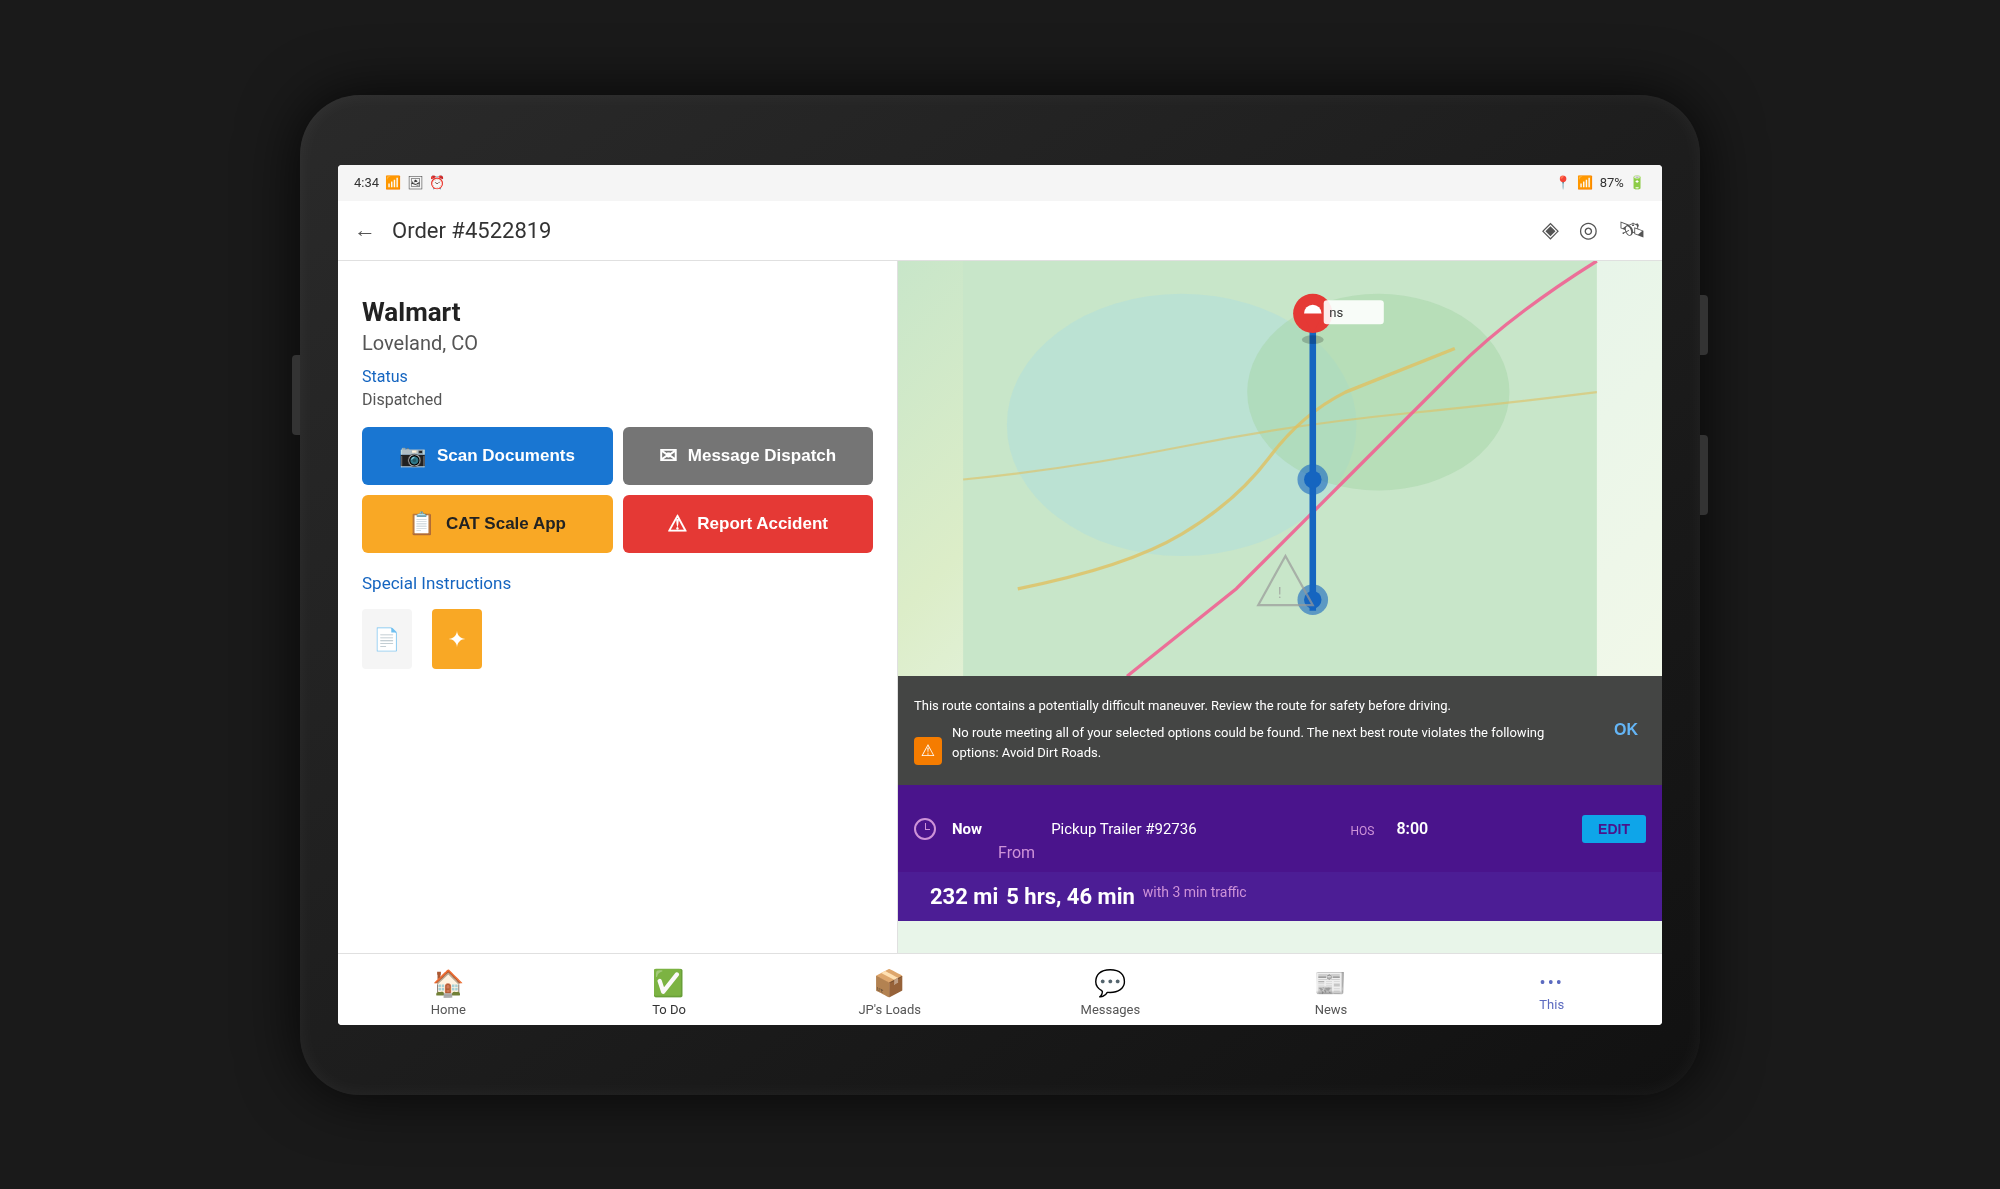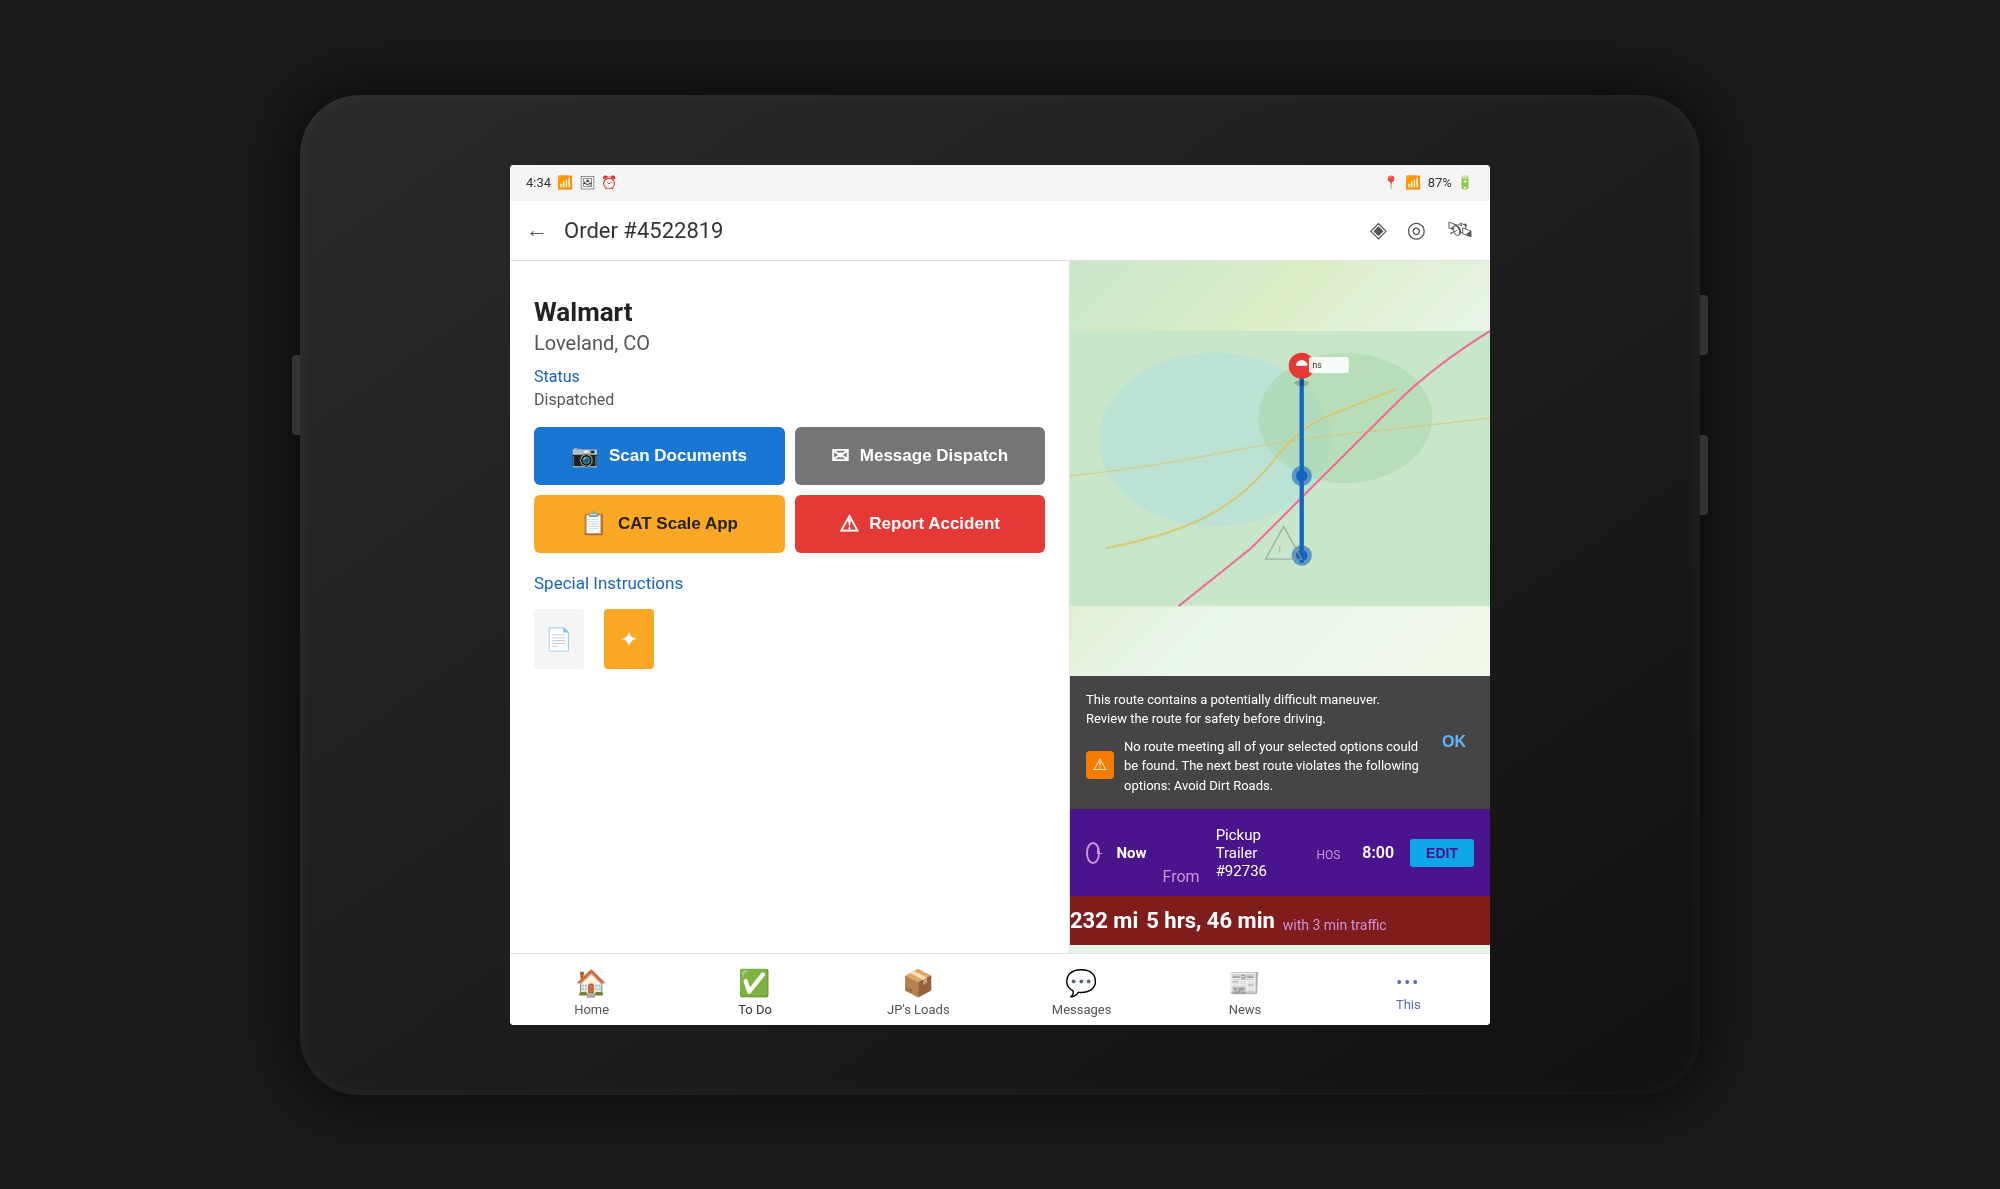--- a/index.html
+++ b/index.html
@@ -18,21 +18,21 @@
       height: 1000px;
       background: linear-gradient(145deg, #2a2a2a, #111);
       border-radius: 60px;
       box-shadow: 0 0 60px rgba(0,0,0,0.8), inset 0 0 20px rgba(255,255,255,0.05);
       display: flex;
       align-items: center;
       justify-content: center;
     }
 
     .device-screen {
-      width: 980px;
+      width: 1324px;
       height: 860px;
       background: #fff;
       overflow: hidden;
       position: relative;
       border-radius: 4px;
     }
 
     
     .status-bar {
       height: 36px;
@@ -173,21 +173,21 @@
       height: 60%;
       background: linear-gradient(135deg, #c8e6c9 0%, #dcedc8 30%, #e8f5e9 60%, #f1f8e9 100%);
       position: relative;
       overflow: hidden;
     }
 
     
     .route-warning {
       background: rgba(50,50,50,0.9);
       color: #fff;
-      padding: 14px 16px;
+      padding: 20px 16px;
       font-size: 13px;
       line-height: 1.5;
       display: flex;
       gap: 12px;
       align-items: flex-end;
     }
     .warning-icon-orange {
       background: #f57c00;
       color: #fff;
       width: 28px;
@@ -232,26 +232,26 @@
       font-weight: 700;
       border-radius: 3px;
       cursor: pointer;
       margin-left: auto;
     }
     .hos-label { font-size: 12px; color: #ce93d8; }
     .hos-value { font-size: 16px; font-weight: 600; }
 
     
     .distance-bar {
-      background: #7f1d1d;
+      background: #4c1d95;
       color: #fff;
-      padding: 12px 0;
+      padding: 12px 32px;
       font-size: 15px;
       display: flex;
-      align-items: flex-end;
+      align-items: flex-start;
       gap: 8px;
     }
     .distance-main {
       font-size: 22px;
       font-weight: 700;
     }
     .distance-time {
       font-size: 22px;
       font-weight: 700;
     }

